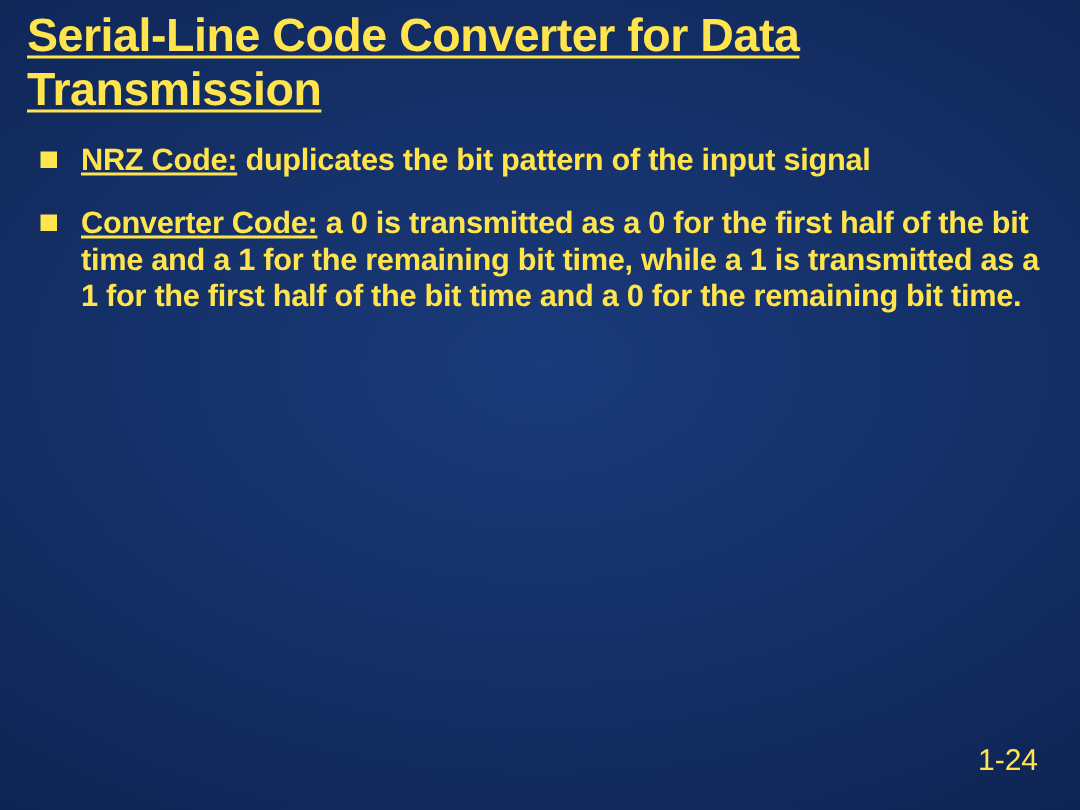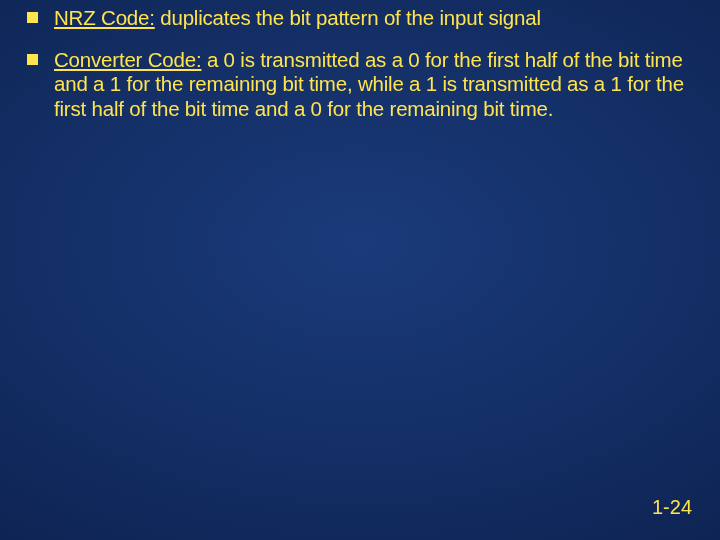--- a/index.html
+++ b/index.html
@@ -35,21 +35,21 @@
   ul.bullets {
     list-style: none;
     padding: 0;
     margin: 0 8px 0 6px;
   }
   ul.bullets li {
     position: relative;
     padding-left: 30px;
     margin-bottom: 18px;
     font-size: 20.5px;
-    font-weight: normal;
+    font-weight: bold;
     line-height: 1.18;
     letter-spacing: -0.2px;
   }
   ul.bullets li .bullet-icon {
     position: absolute;
     left: 3px;
     top: 6px;
     width: 11px;
     height: 11px;
     background: #ffe44d;
@@ -64,20 +64,21 @@
     bottom: 21px;
     font-size: 20px;
     font-weight: normal;
     color: #ffe44d;
   }
 </style>
 </head>
 <body>
 
 <div class="slide">
+  <h1 class="title">Serial-Line Code Converter for Data Transmission</h1>
 
   <ul class="bullets">
     <li>
       <span class="bullet-icon"></span>
       <span class="term">NRZ Code:</span><span> duplicates the bit pattern of the input signal</span>
     </li>
     <li>
       <span class="bullet-icon"></span>
       <span class="term">Converter Code:</span><span> a 0 is transmitted as a 0 for the first half of the bit time and a 1 for the remaining bit time, while a 1 is transmitted as a 1 for the first half of the bit time and a 0 for the remaining bit time.</span>
     </li>

